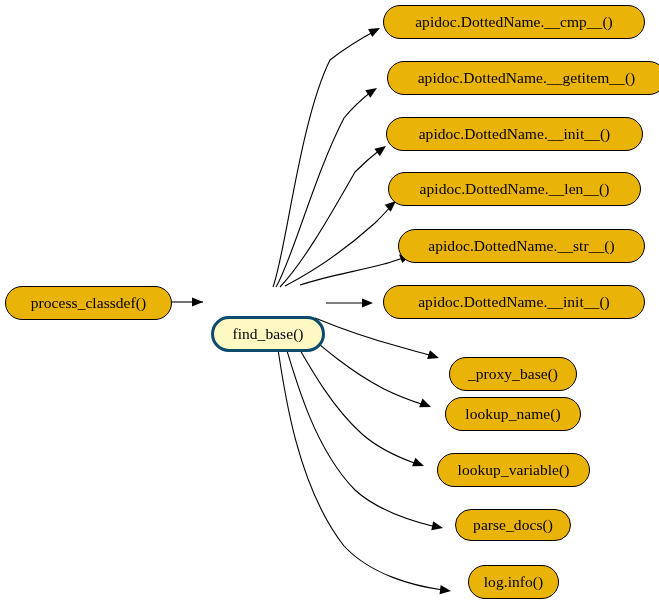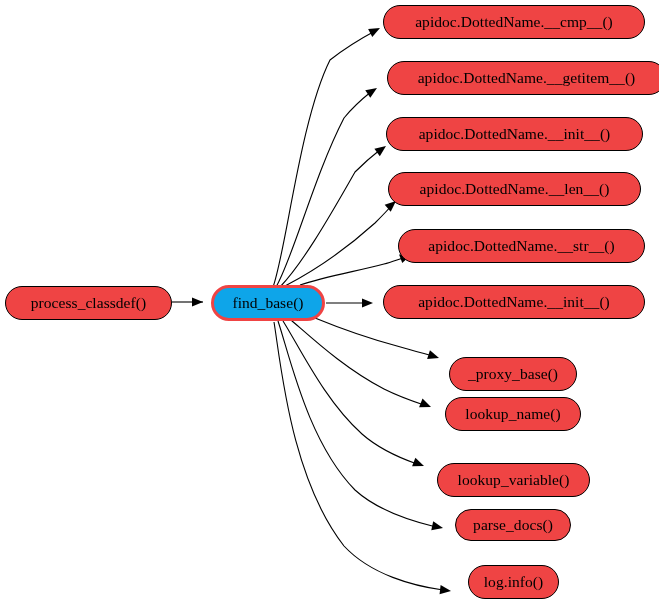--- a/index.html
+++ b/index.html
@@ -21,36 +21,37 @@
     top: 0;
     width: 659px;
     height: 603px;
   }
   .node {
     position: absolute;
     box-sizing: border-box;
     display: flex;
     align-items: center;
     justify-content: center;
-    background: #ef4444;
+    background: #eab308;
     border: 1px solid #000000;
     border-radius: 999px;
     color: #000000;
     white-space: nowrap;
     overflow: hidden;
   }
   .node .node-label {
     font-size: 15.5px;
     line-height: 1;
     letter-spacing: 0.05px;
     padding: 0 2px;
   }
   .node.highlight {
-    background: #0ea5e9;
-    border: 3px solid #ef4444;
+    background: #fef9c3;
+    border: 3px solid #0c4a6e;
+    margin-top: 31px;
   }
   .node.highlight .node-label {
     font-size: 15.5px;
   }
 </style>
 </head>
 <body>
 
 <div id="canvas">
 
@@ -109,21 +110,21 @@
       </div>
       <div class="node" style="left: 383px; top: 285px; width: 262px; height: 34px;">
         <span class="node-label">apidoc.DottedName.__init__()</span>
       </div>
       <div class="node" style="left: 449px; top: 341px; width: 128px; height: 34px; margin-top: 16px;">
         <span class="node-label">_proxy_base()</span>
       </div>
       <div class="node" style="left: 445px; top: 397px; width: 136px; height: 34px;">
         <span class="node-label">lookup_name()</span>
       </div>
-      <div class="node" style="left: 437px; top: 463px; width: 153px; height: 34px;">
+      <div class="node" style="left: 437px; top: 453px; width: 153px; height: 34px;">
         <span class="node-label">lookup_variable()</span>
       </div>
       <div class="node" style="left: 455px; top: 509px; width: 116px; height: 32px;">
         <span class="node-label">parse_docs()</span>
       </div>
       <div class="node" style="left: 468px; top: 565px; width: 91px; height: 34px;">
         <span class="node-label">log.info()</span>
       </div>
     </div>
 

